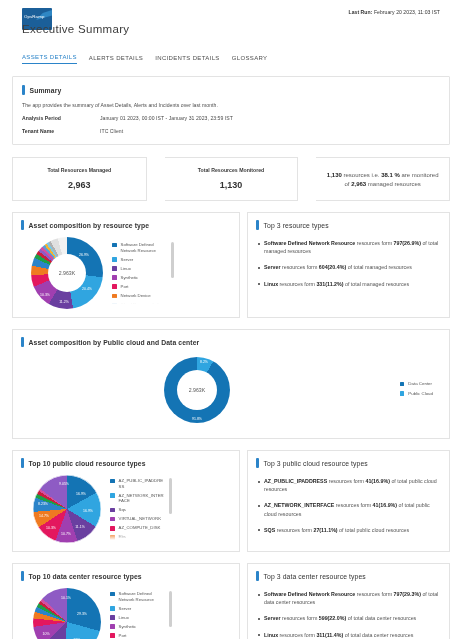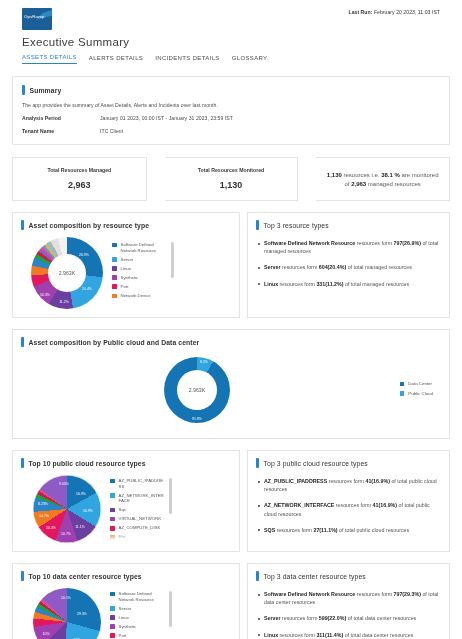--- a/index.html
+++ b/index.html
@@ -29,21 +29,21 @@
     position: absolute; right: 0px; top: 2px; width: 16px; height: 10px;
     background: #2f87c4;
     clip-path: polygon(100% 0, 100% 55%, 0 100%, 42% 30%);
   }
   .lastrun {
     position: absolute; right: 12px; top: 9px;
     font-size: 5.1px; color: #333333; letter-spacing: .05px;
   }
   .lastrun b { font-weight: bold; }
   .page-title {
-    position: absolute; left: 12px; top: 36px;
+    position: absolute; left: 12px; top: 23px;
     font-size: 11.5px; font-weight: normal; color: #3c3c3c;
     letter-spacing: .3px;
   }
 
   
   .tabs {
     position: relative; margin: 6px 0 0 12px;
     display: flex; gap: 12px; align-items: flex-end;
   }
   .tab {

